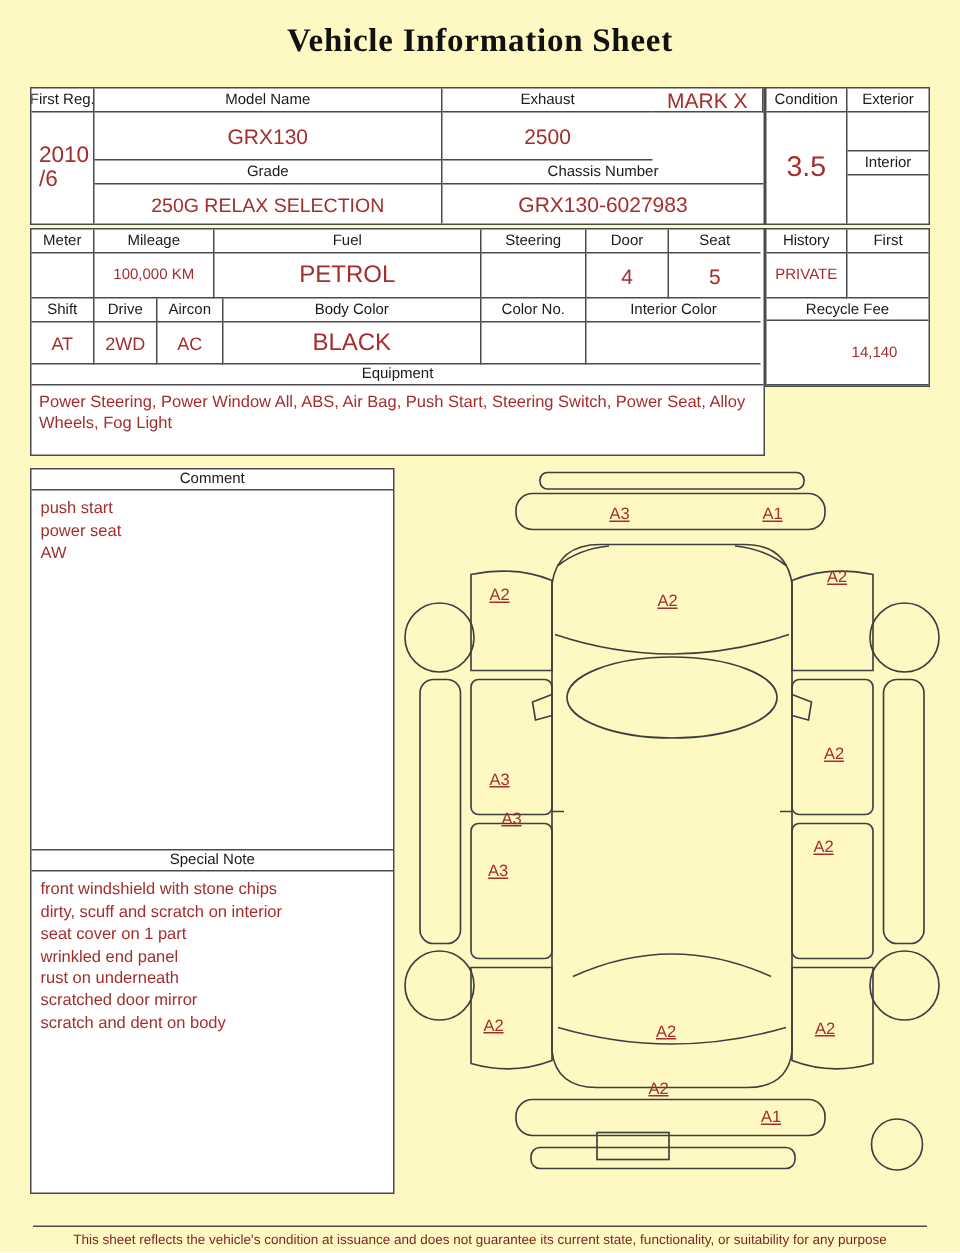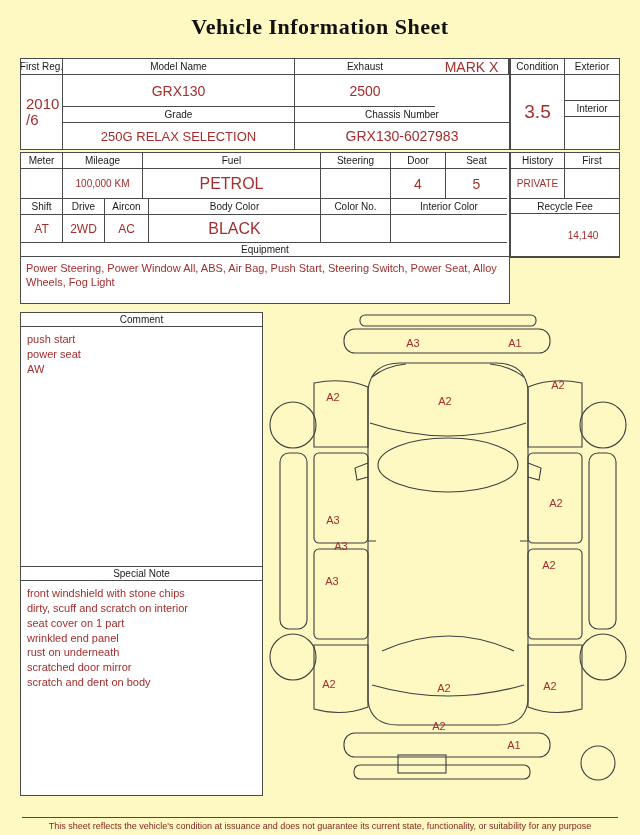--- a/index.html
+++ b/index.html
@@ -19,21 +19,21 @@
   .val{color:#a32e2e;white-space:nowrap;}
   .fs10{font-size:10px;} .fs11{font-size:11px;} .fs12{font-size:12px;}
   .fs13{font-size:13px;} .fs14{font-size:14px;} .fs15{font-size:15px;}
   .fs16{font-size:16px;} .fs19{font-size:19px;}
   .freetext{display:block;padding:4px 5px;font-size:11px;line-height:1.3;color:#a32e2e;
             white-space:normal;text-align:left;}
   .noteline{font-size:11px;line-height:1.35;color:#a32e2e;}
   .hdrrow{display:flex;align-items:center;justify-content:center;border-bottom:1px solid #4a4a4a;
           font-size:10px;color:#1a1a1a;box-sizing:border-box;}
   .diagram{position:absolute;left:266px;top:313px;width:364px;height:482px;}
-  .mark{position:absolute;transform:translate(-50%,-50%);font-size:11px;color:#a32e2e;}
+  .mark{position:absolute;transform:translate(-50%,-50%);font-size:11px;color:#a32e2e;text-decoration:underline;}
   .footer{left:22px;right:22px;bottom:4px;border-top:1px solid #4a4a4a;padding-top:3px;
           text-align:center;font-size:9px;color:#7d1f1f;}
   .twoLine{display:flex;flex-direction:column;align-items:flex-start;justify-content:center;
            padding-left:5px;line-height:1.05;}
 </style>
 </head>
 <body>
 
 <div class="sheet">
 

